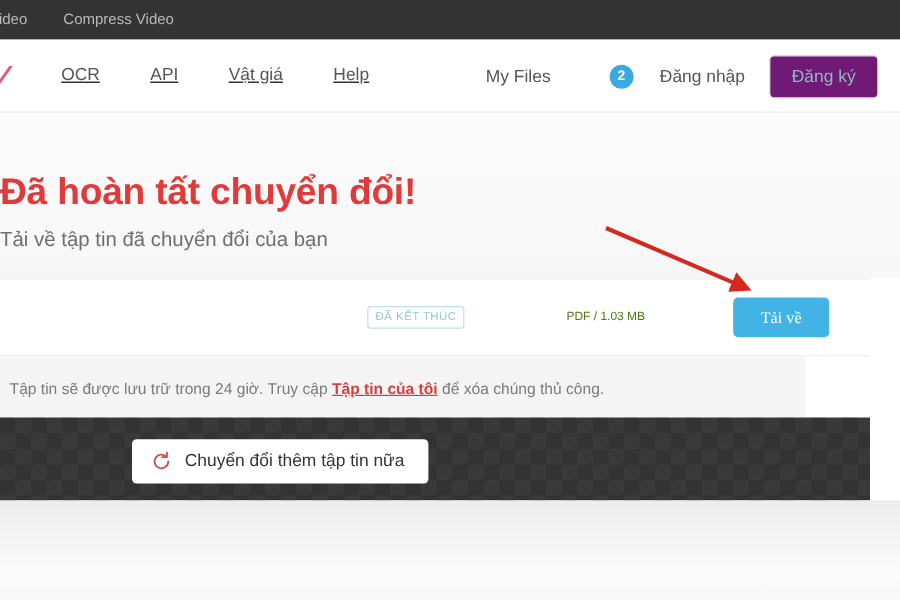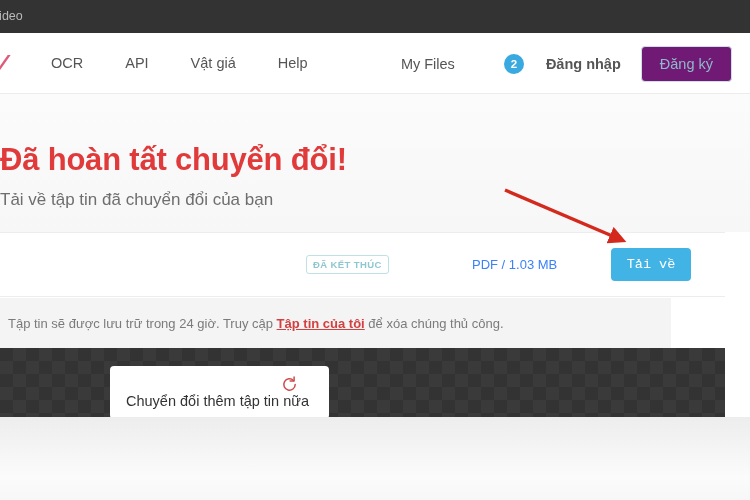--- a/index.html
+++ b/index.html
@@ -28,42 +28,42 @@
   .mainnav {
     position: absolute; left: 0; top: 33px; width: 750px; height: 61px;
     background: #ffffff; border-bottom: 1px solid #ececec;
     display: flex; align-items: center;
   }
   .logo-frag {
     position: absolute; left: -8px; top: 22px;
     width: 22px; height: 16px; overflow: hidden;
   }
   .logo-frag svg { display: block; }
-  .nav-left { display: flex; align-items: flex-start; margin-left: 30px; }
+  .nav-left { display: flex; align-items: flex-start; margin-left: 30px; text-decoration: underline; }
   .nav-link {
     color: #555555; font-size: 14.5px; padding: 0 21px;
     white-space: nowrap; cursor: pointer;
   }
   .nav-right {
     position: absolute; right: 18px; top: 0; height: 61px;
     display: flex; align-items: center;
   }
   .myfiles {
     display: flex; align-items: center; color: #555555;
     font-size: 14.5px; margin-right: 22px; cursor: pointer; gap: 40px;
   }
   .badge {
     display: inline-flex; align-items: center; justify-content: center;
     min-width: 20px; height: 20px; padding: 0 6px; margin-left: 9px;
     border-radius: 10px; background: #3aa9e0; color: #ffffff;
     font-size: 11.5px; font-weight: bold;
   }
   .login-link {
     color: #555555; font-size: 14.5px; margin-right: 20px;
-    white-space: nowrap; cursor: pointer; font-weight: bold;
+    white-space: nowrap; cursor: pointer;
   }
   .signup-btn {
     color: #8fb9c8; font-size: 14.5px; background: #701a75;
     border: 1px solid #cfe0e4; border-radius: 4px;
     padding: 9px 18px; white-space: nowrap; cursor: pointer;
   }
 
   
   .hero {
     position: absolute; left: 0; top: 94px; width: 750px; height: 138px;
@@ -80,31 +80,31 @@
   .file-card {
     position: absolute; left: 0; top: 232px; width: 725px; height: 65px;
     background: #ffffff;
     border-top: 1px solid #ededed; border-bottom: 1px solid #ededed;
     display: flex; align-items: center;
   }
   .status-badge {
     position: absolute; left: 306px;
     color: #8ec7cf; font-size: 9.5px; letter-spacing: 0.4px;
     border: 1px solid #bfe0e4; border-radius: 3px;
-    padding: 3px 6px; white-space: nowrap; font-weight: bold;
+    padding: 3px 6px; white-space: nowrap;
   }
   .file-meta {
     position: absolute; left: 472px;
-    color: #3b82f6; font-size: 13px; white-space: nowrap;
+    color: #4d7c0f; font-size: 10px; white-space: nowrap;
   }
   .download-btn {
     position: absolute; left: 611px; top: 15px;
     width: 80px; height: 33px; border: none; border-radius: 4px;
     background: #42b3e5; color: #ffffff; font-size: 13.5px;
-    font-family: Liberation Mono, monospace; cursor: pointer;
+    font-family: Liberation Serif, serif; cursor: pointer;
   }
 
   
   .notice {
     position: absolute; left: 0; top: 298px; width: 671px; height: 50px;
     background: #f4f4f5;
     display: flex; align-items: center;
   }
   .notice-text {
     color: #7b7b7b; font-size: 13px; margin-left: 8px; white-space: nowrap;
@@ -119,23 +119,23 @@
     position: absolute; left: 0; top: 348px; width: 725px; height: 69px;
     background-color: #333333;
     background-image:
       linear-gradient(45deg, #3a3a3a 25%, transparent 25%, transparent 75%, #3a3a3a 75%),
       linear-gradient(45deg, #3a3a3a 25%, transparent 25%, transparent 75%, #3a3a3a 75%);
     background-size: 26px 26px;
     background-position: 0 0, 13px 13px;
   }
   .convert-more {
     position: absolute; left: 110px; top: 18px;
-    display: flex; align-items: flex-end;
+    display: flex; align-items: flex-start;
     background: #ffffff; border-radius: 4px;
-    padding: 10px 20px 10px 16px; cursor: pointer; flex-direction: column;
+    padding: 10px 20px 10px 16px; cursor: pointer;
   }
   .refresh-icon { width: 17px; height: 17px; margin-right: 11px; }
   .convert-more-label {
     color: #333333; font-size: 14.5px; white-space: nowrap;
   }
 
   
   .bottom-area {
     position: absolute; left: 0; top: 417px; width: 750px; height: 83px;
     background: linear-gradient(#ededee, #fbfbfb 72%, #f7f7f8);
@@ -148,20 +148,21 @@
   }
 </style>
 </head>
 <body>
 
 <div id="page">
 
   <div class="topbar">
     <div class="topbar-inner">
       <div class="topbar-item">Video</div>
+      <div class="topbar-item">Compress Video</div>
     </div>
   </div>
 
   <div class="mainnav">
     <div class="logo-frag">
       <svg width="22" height="16" viewBox="0 0 22 16">
         <path d="M1 4 L8 13 L20 -4" stroke="#e05a7a" stroke-width="2.4" fill="none" stroke-linecap="round"></path>
       </svg>
     </div>
     <div class="nav-left">

